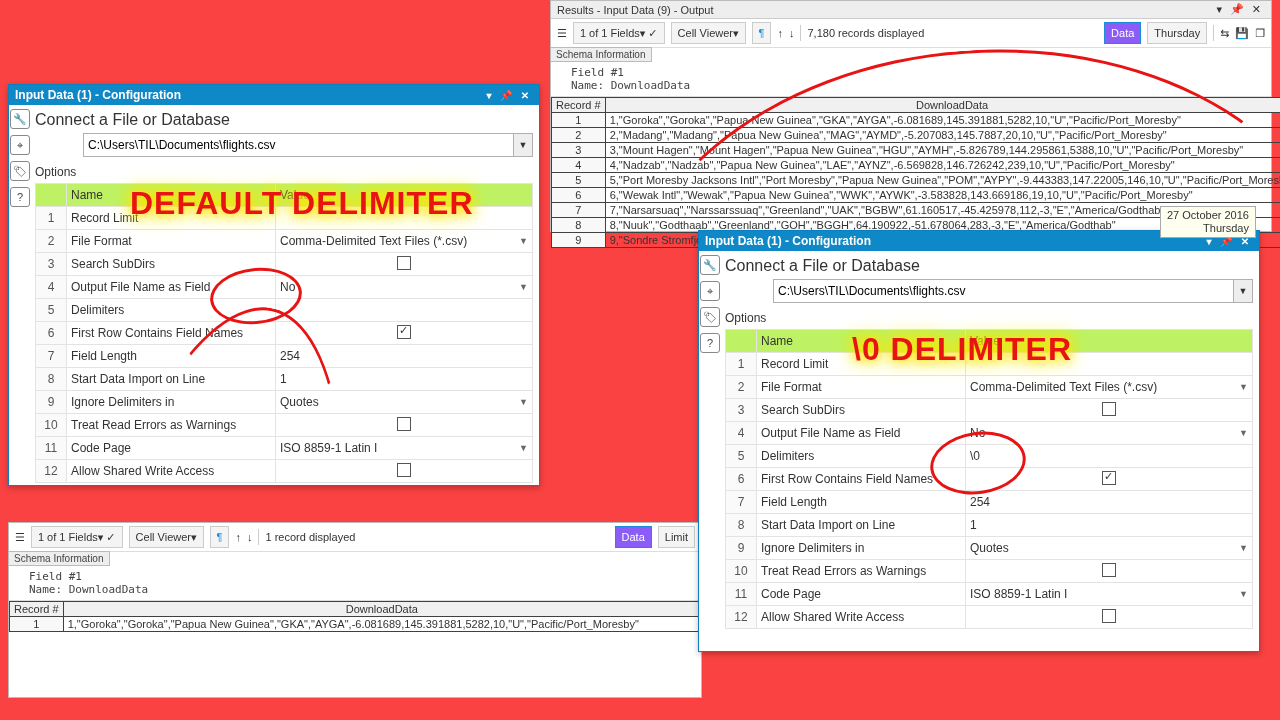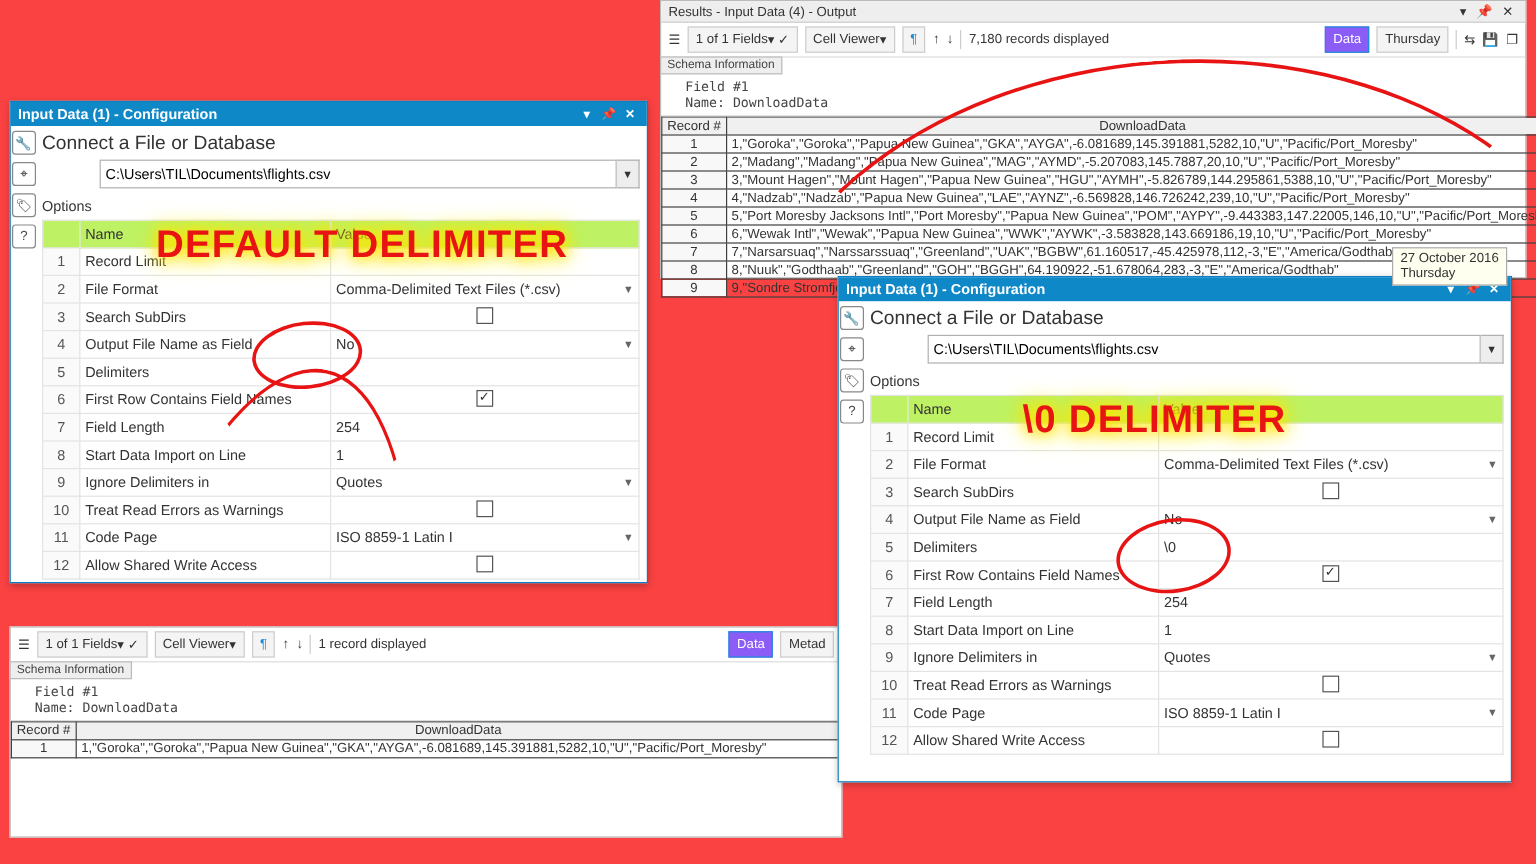--- a/index.html
+++ b/index.html
@@ -45,21 +45,21 @@
   .ann{position:absolute;font-family:"Arial Black",Impact,sans-serif;font-weight:900;font-size:32px;color:#e81313;letter-spacing:1px;text-shadow:0 0 10px #ffe500,0 0 16px #ffe500,0 0 22px #ffe500;pointer-events:none;}
   .circle{position:absolute;border:3px solid #e81313;border-radius:50%;pointer-events:none;}
   .arc{position:absolute;border:3px solid #e81313;border-color:#e81313 transparent transparent transparent;border-radius:50%;pointer-events:none;}
   .date-tip{position:absolute;background:#fffff0;border:1px solid #aaa;padding:2px 6px;font-size:11px;line-height:1.2;}
 </style>
 </head>
 <body>
 
 <div class="res" style="left:550px;top:0;width:720px;height:230px;">
   <div class="res-top">
-    <span>Results - Input Data (4) - Output</span>
+    <span>Results - Input Data (9) - Output</span>
     <span class="spacer"></span>
     <span style="padding:0 4px;">▾</span>
     <span style="padding:0 4px;">📌</span>
     <span style="padding:0 4px;">✕</span>
   </div>
   <div class="res-tool">
     <span>☰</span>
     <span class="btn"><span>1 of 1 Fields</span> ▾ ✓</span>
     <span class="btn"><span>Cell Viewer</span> ▾</span>
     <span class="btn" style="color:#1a8cd8;">¶</span>
@@ -251,21 +251,21 @@
     <span>☰</span>
     <span class="btn"><span>1 of 1 Fields</span> ▾ ✓</span>
     <span class="btn"><span>Cell Viewer</span> ▾</span>
     <span class="btn" style="color:#1a8cd8;">¶</span>
     <span>↑</span>
     <span>↓</span>
     <span class="sep"></span>
     <span>1 record displayed</span>
     <span style="flex:1;"></span>
     <span class="btn primary">Data</span>
-    <span class="btn">Metad</span>
+    <span class="btn">Limit</span>
   </div>
   <div style="position:relative;margin-top:14px;">
     <div class="schema">
       <div class="schema-badge">Schema Information</div>
       <div>Field #1</div>
       <div>Name: DownloadData</div>
     </div>
   </div>
   <table class="data">
     <tbody>
@@ -399,16 +399,16 @@
 
 <div class="ann" style="left:130px;top:185px;">DEFAULT DELIMITER</div>
 <div class="ann" style="left:852px;top:331px;">\0 DELIMITER</div>
 
 <div class="circle" style="left:210px;top:268px;width:86px;height:50px;transform:rotate(-6deg);"></div>
 <div class="circle" style="left:930px;top:432px;width:90px;height:56px;transform:rotate(-8deg);"></div>
 
 <div class="arc" style="left:60px;top:300px;width:260px;height:760px;transform:rotate(12deg);border-width:3px;"></div>
 <div class="arc" style="left:620px;top:50px;width:720px;height:520px;transform:rotate(-4deg);border-width:3px;"></div>
 
-<div class="date-tip" style="left:1160px;top:206px;">
+<div class="date-tip" style="left:1160px;top:206px;text-align:right;">
   <div>27 October 2016</div>
   <div>Thursday</div>
 </div>
 
 </body></html>

